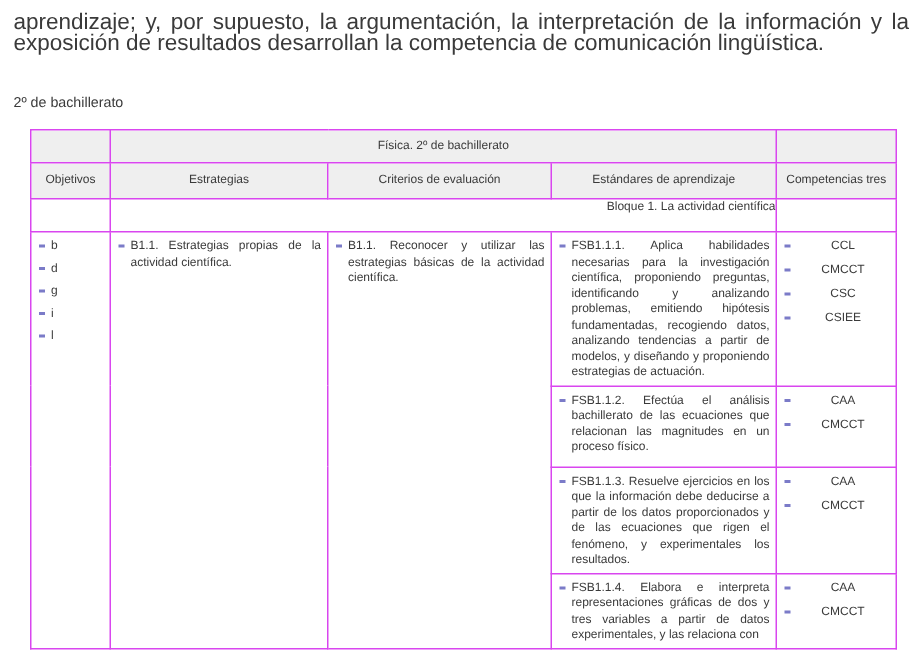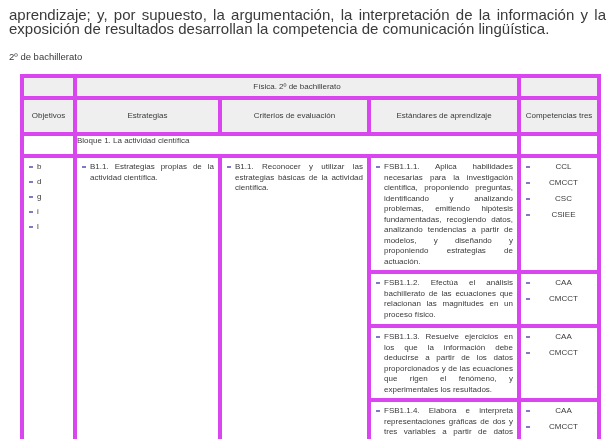--- a/index.html
+++ b/index.html
@@ -13,45 +13,45 @@
   .page { padding: 8px 9px 0 9px; }
 
   .intro {
     font-size: 15px;
     line-height: 13.5px;
     text-align: justify;
     color: #3a3a3a;
   }
   .section-label {
     font-size: 9.5px;
-    margin-top: 16px;
+    margin-top: 28px;
     margin-bottom: 12px;
   }
 
   table.curr {
     border-collapse: collapse;
     table-layout: fixed;
     margin-left: 11px;
     width: 577px;
   }
   table.curr td, table.curr th {
-    border: 4px solid #d946ef;
+    border: 1px solid #d946ef;
     font-size: 8px;
     font-weight: normal;
     line-height: 10.5px;
     vertical-align: top;
     overflow: hidden;
   }
   tr.hdr-row td, tr.hdr-row th {
     background: #efefef;
     text-align: center;
     vertical-align: middle;
   }
   td.center-cell {
-    text-align: left;
+    text-align: right;
     vertical-align: middle;
   }
   td.content-cell { padding: 4px 4px 3px 3px; }
 
   .li {
     position: relative;
     padding-left: 10px;
     text-align: justify;
     hyphens: auto;
     -webkit-hyphens: auto;
@@ -86,21 +86,21 @@
       <col style="width:80px">
     </colgroup>
 
     <tbody>
         <tr class="hdr-row" style="height:22px">
       <td></td>
       <td colspan="3">Física. 2º de bachillerato</td>
       <td></td>
     </tr>
 
-    <tr class="hdr-row" style="height:36px">
+    <tr class="hdr-row" style="height:24px">
       <th>Objetivos</th>
       <th>Estrategias</th>
       <th>Criterios de evaluación</th>
       <th>Estándares de aprendizaje</th>
       <th>Competencias tres</th>
     </tr>
 
     <tr style="height:22px">
       <td></td>
       <td colspan="3" class="center-cell">Bloque 1. La actividad científica</td>

